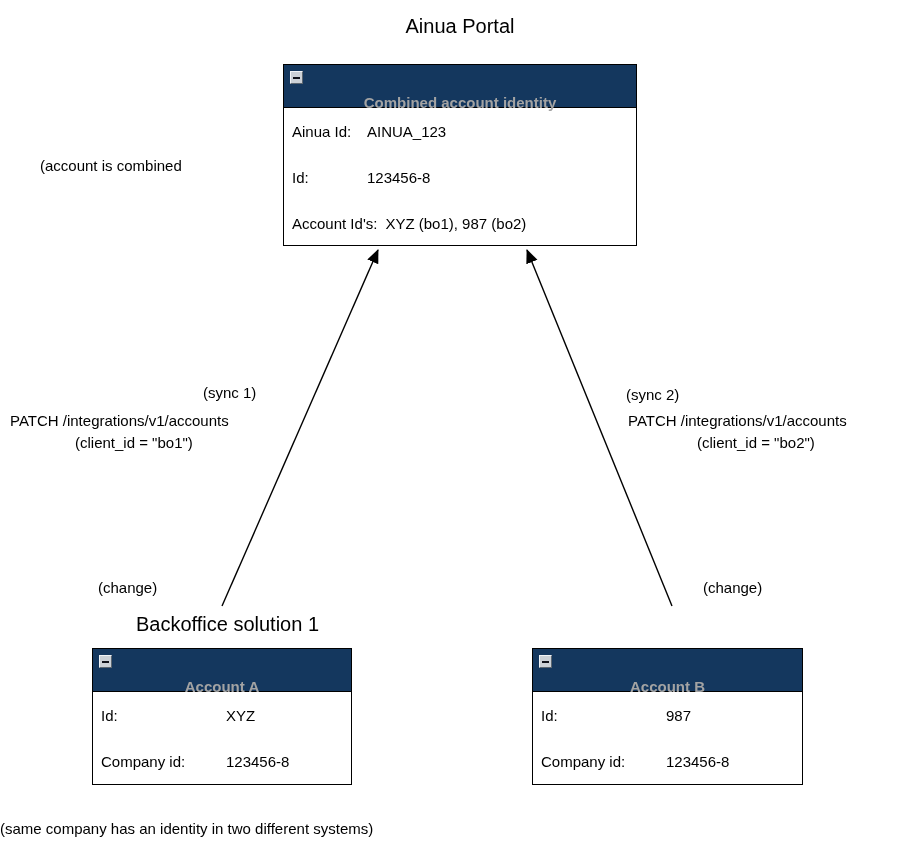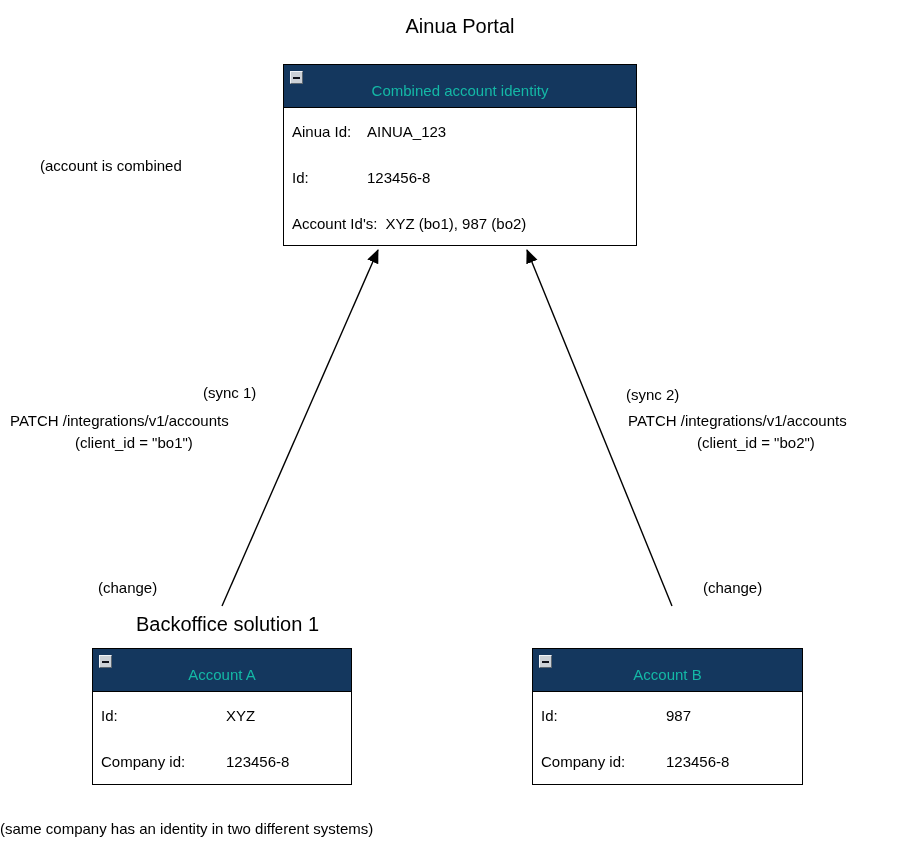--- a/index.html
+++ b/index.html
@@ -46,28 +46,28 @@
   }
   .box-header {
     position: relative;
     height: 43px;
     background: #14375e;
     border-bottom: 1px solid #000000;
     box-sizing: border-box;
   }
   .box-title {
     position: absolute;
-    left: 0; top: 4px;
+    left: 0; top: 16px;
     width: 100%; height: 100%;
     display: flex;
     align-items: center;
     justify-content: center;
-    color: #14b8a6;
+    color: #a3a3a3;
     font-size: 15px;
-    font-weight: normal;
+    font-weight: bold;
   }
   .collapse-btn {
     position: absolute;
     left: 6px; top: 6px;
     width: 13px; height: 13px;
     background: #ccd1d7;
     border-top: 1px solid #f2f5f8;
     border-left: 1px solid #f2f5f8;
     border-right: 1px solid #5c6670;
     border-bottom: 1px solid #5c6670;

